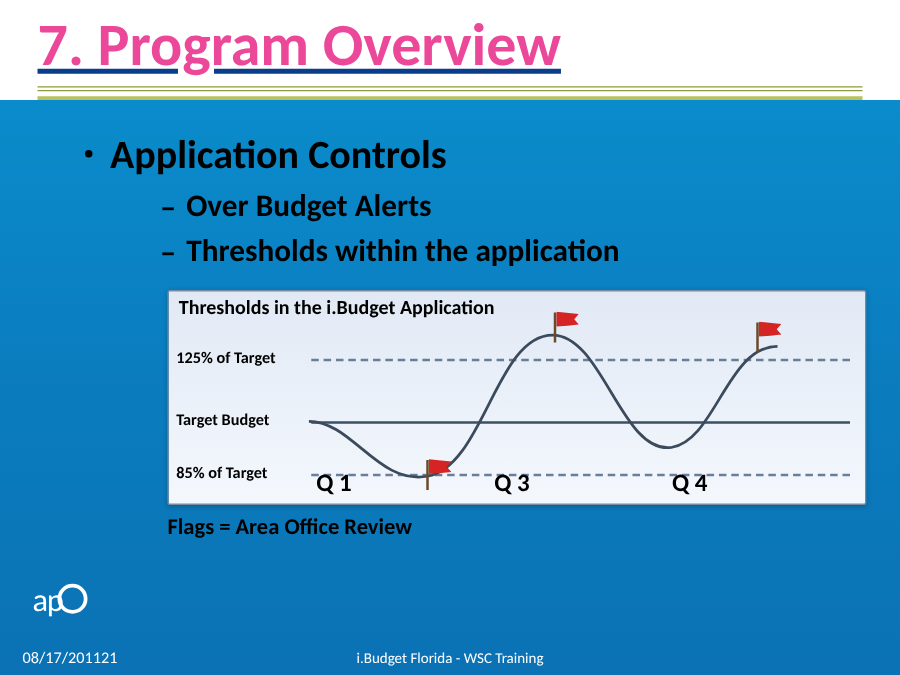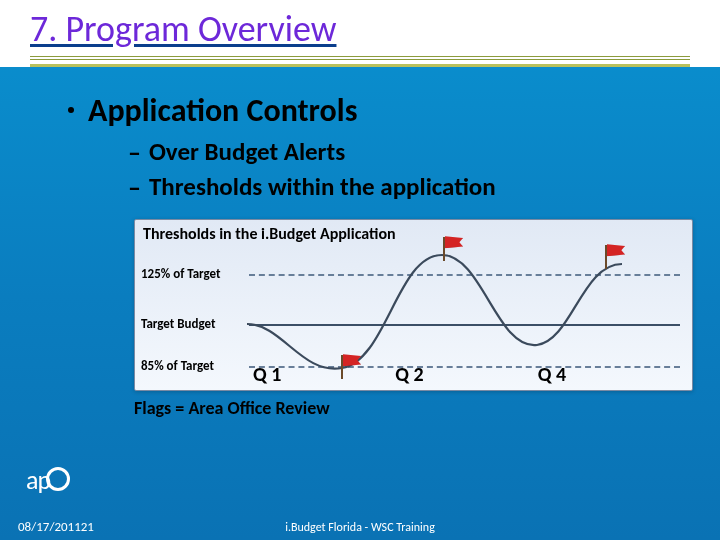--- a/index.html
+++ b/index.html
@@ -15,23 +15,23 @@
     width: 720px;
     height: 540px;
     background: linear-gradient(180deg, #0a91d0 0%, #0a7dbf 55%, #0a72b4 100%);
     box-sizing: border-box;
   }
   .header-block {
     background: #ffffff;
     padding: 10px 30px 0 30px;
   }
   .title {
-    color: #6d28d9;
-    font-size: 36px;
-    font-weight: 400;
+    color: #ec4899;
+    font-size: 48px;
+    font-weight: 700;
     line-height: 1.1;
     margin: 0 0 6px 0;
     text-decoration: underline;
     text-decoration-color: #0a3e8c;
     text-underline-offset: 3px;
   }
   .rule-lines {
     border-top: 4px double #8c9b3c;
     border-bottom: 3px solid #b8c15c;
     height: 4px;
@@ -268,21 +268,21 @@
           <div class="pole"></div>
           <div class="cloth"></div>
         </div>
         <div class="flag" style="left:470px; top:22px;">
           <div class="pole"></div>
           <div class="cloth"></div>
         </div>
 
         <div class="xlabels">
           <span>Q 1</span>
-          <span>Q 2</span>
+          <span>Q 3</span>
           <span>Q 4</span>
         </div>
       </div>
 
       <div class="flags-caption">Flags = Area Office Review</div>
     </div>
   </div>
 
   <div class="logo">
     <span>ap</span><span class="ring"></span>

